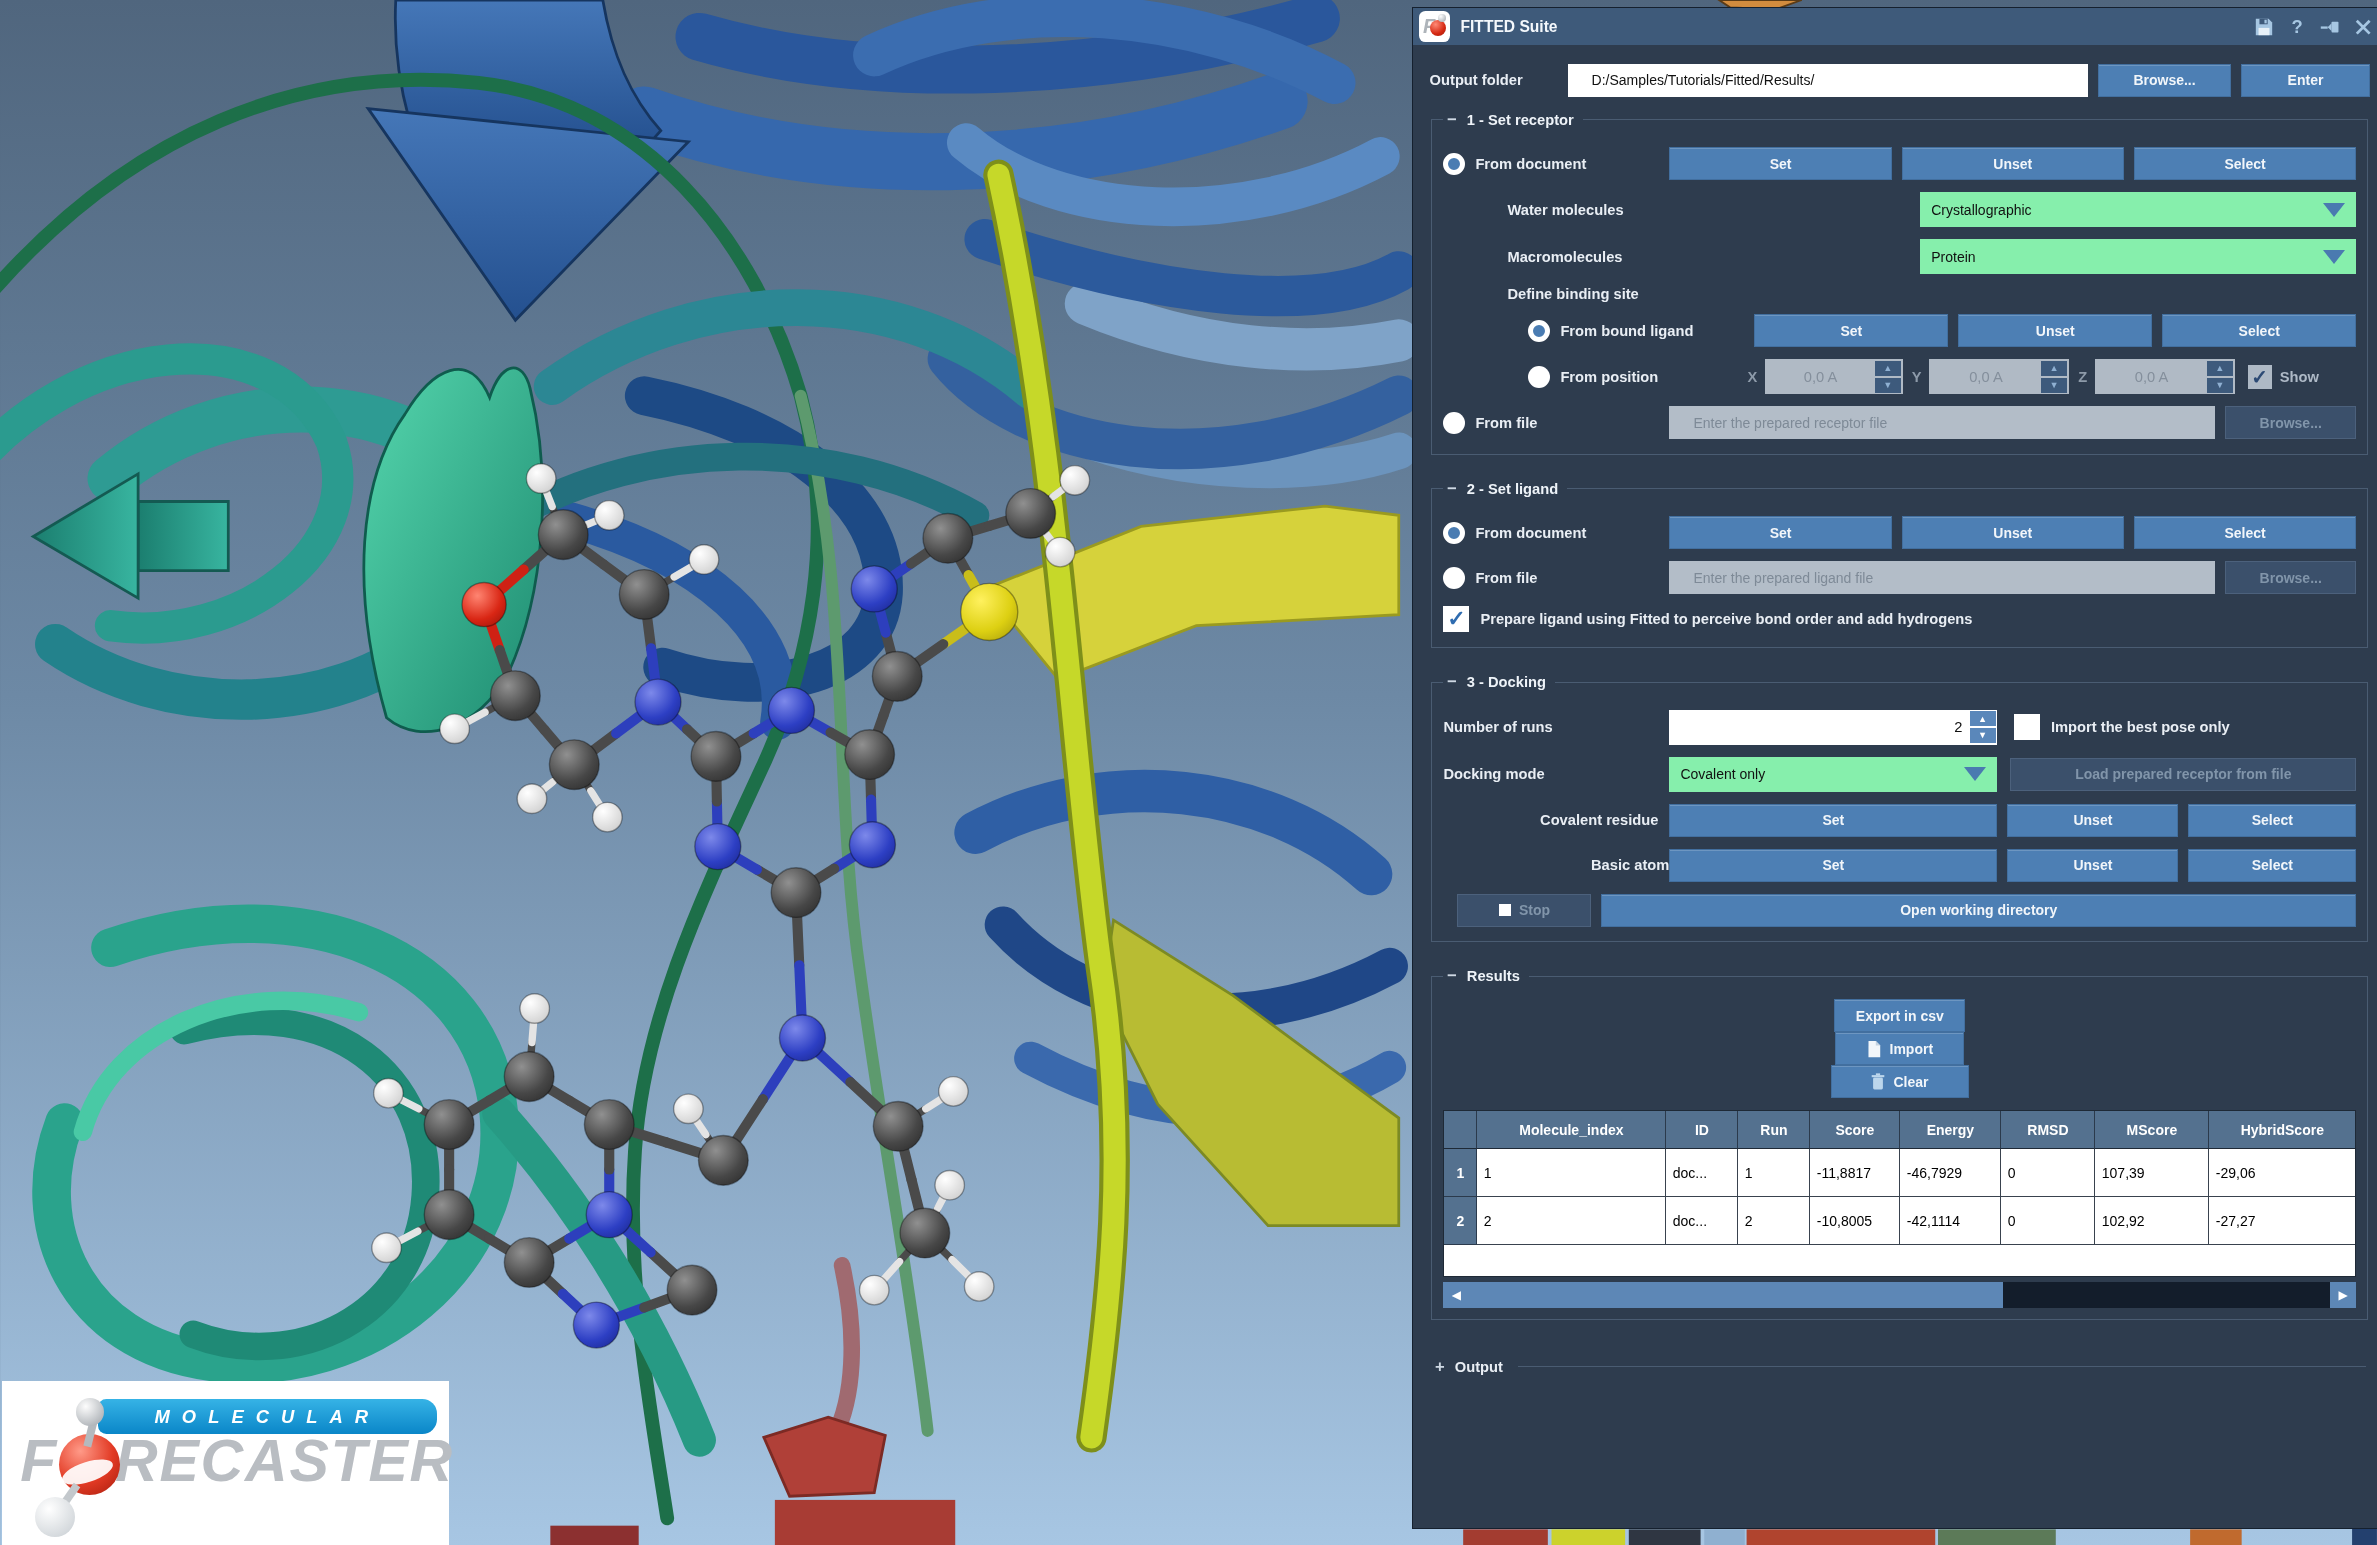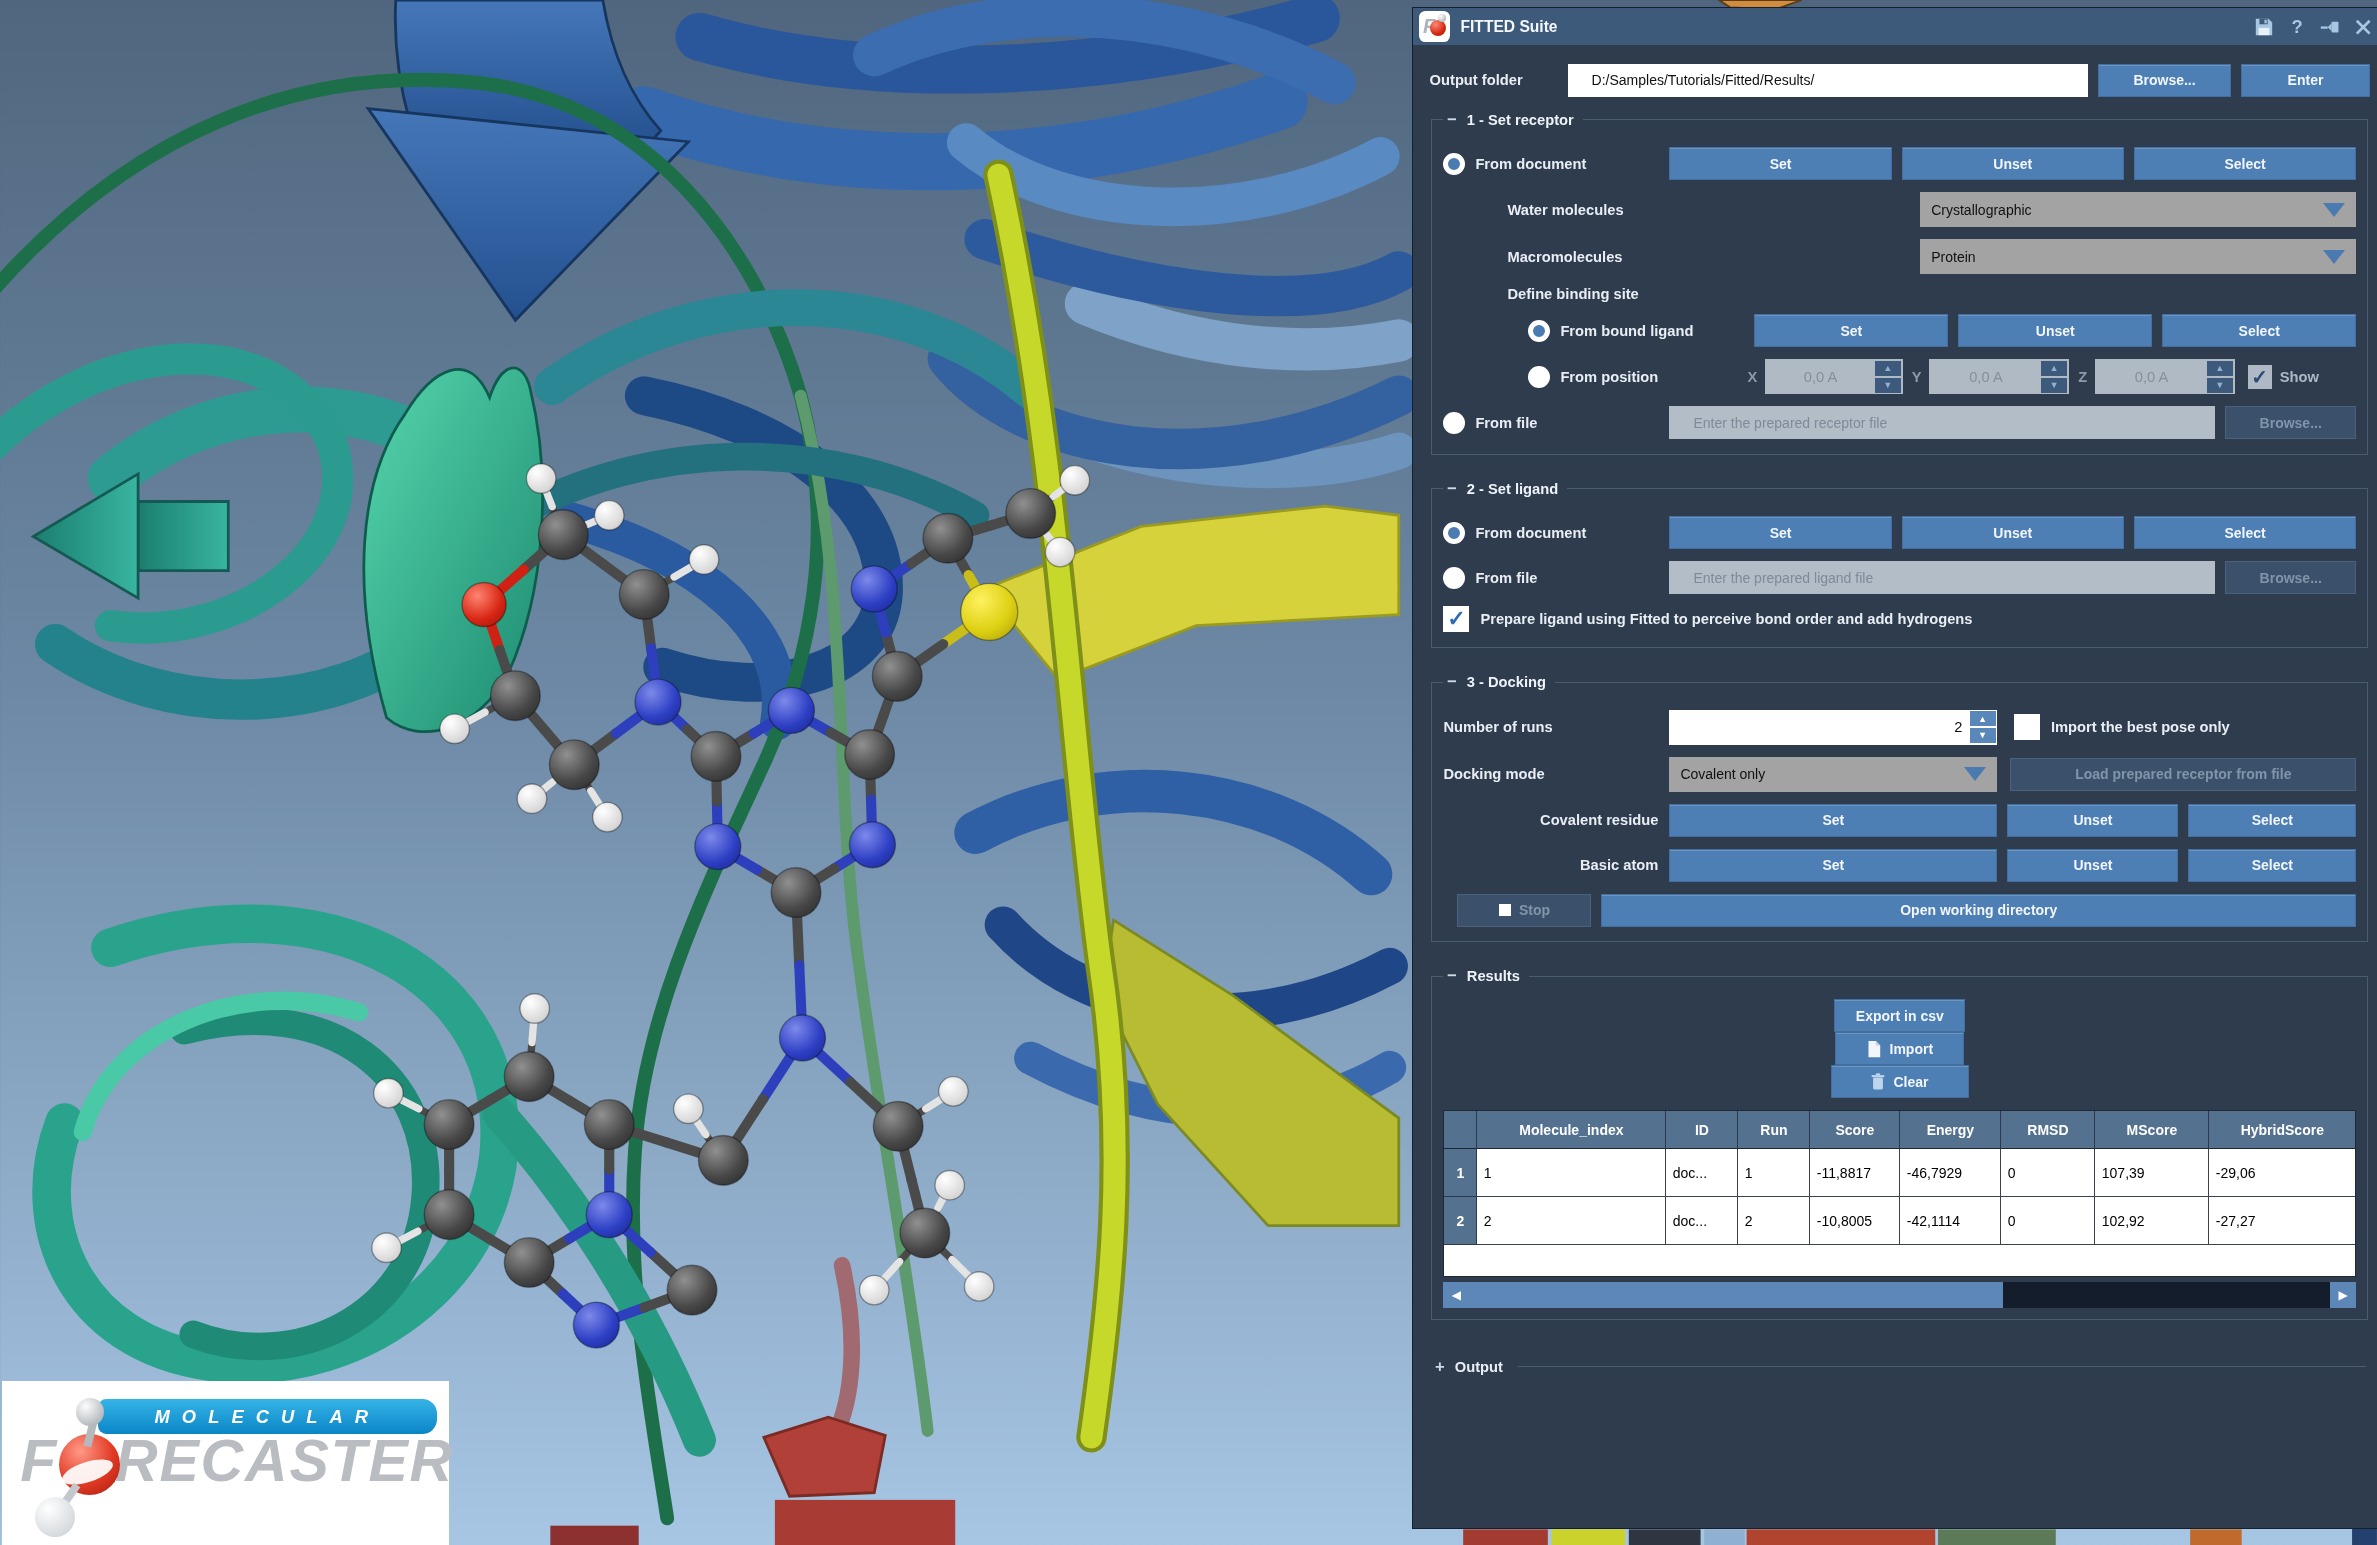--- a/index.html
+++ b/index.html
@@ -48,21 +48,21 @@
     cursor:pointer;box-sizing:border-box;gap:8.3px;}
   .btn.dis{background:#3b506b;color:#8195aa;border-color:#4c617c;box-shadow:none;}
   .f1{flex:1;}
   
   .tinput{height:33px;background:#fff;border:none;font:14px "Liberation Sans",sans-serif;color:#111;
     padding:0 24px;box-sizing:border-box;}
   .tinput::placeholder{color:#8a93a0;}
   .tinput.dis{background:#b3bdc8;color:#7e8a97;}
   .tinput.dis::placeholder{color:#7e8a97;}
   
-  .dropdown{height:35px;background:#a3a3a3;display:flex;align-items:center;padding:0 11px;cursor:pointer;box-sizing:border-box;}
+  .dropdown{height:35px;background:#86efac;display:flex;align-items:center;padding:0 11px;cursor:pointer;box-sizing:border-box;}
   .ddtext{color:#111;font-size:14px;}
   .dd-arrow{margin-left:auto;width:0;height:0;border-left:11px solid transparent;border-right:11px solid transparent;
     border-top:14px solid #4a7ab0;}
   
   .radio{width:22px;height:22px;border-radius:50%;background:#fff;flex:none;cursor:pointer;}
   .radio.sel{width:12px;height:12px;background:#4a7cb2;border:5px solid #fff;}
   .rlabel{margin-left:10px;font-weight:600;}
   .checkbox{width:26px;height:26px;background:#fff;flex:none;display:flex;align-items:center;justify-content:center;
     font-size:22px;font-weight:bold;color:#2f6cb0;cursor:pointer;}
   .checkbox.gray{background:#aeb9c5;color:#2c4a74;width:24px;height:24px;font-size:20px;}
@@ -576,21 +576,21 @@
       </div>
       <div class="row">
         <span class="lbl lblcol" style="justify-content:flex-end;padding-right:11px;">Covalent residue</span>
         <button class="btn" style="width:328px;">Set</button>
           <span class="gap"></span>
         <button class="btn" style="width:171px;">Unset</button>
           <span class="gap"></span>
         <button class="btn f1">Select</button>
       </div>
       <div class="row">
-        <span class="lbl lblcol" style="justify-content:flex-end;padding-right:11px;">Basic atom</span>
+        <span class="lbl lblcol" style="justify-content:flex-end;">Basic atom</span>
         <button class="btn" style="width:328px;">Set</button>
           <span class="gap"></span>
         <button class="btn" style="width:171px;">Unset</button>
           <span class="gap"></span>
         <button class="btn f1">Select</button>
       </div>
       <div class="row" style="margin-bottom:3.7px;">
         <span style="width:14px;"></span>
         <button class="btn dis" style="width:134px;">
             <span class="stop-sq"></span>

